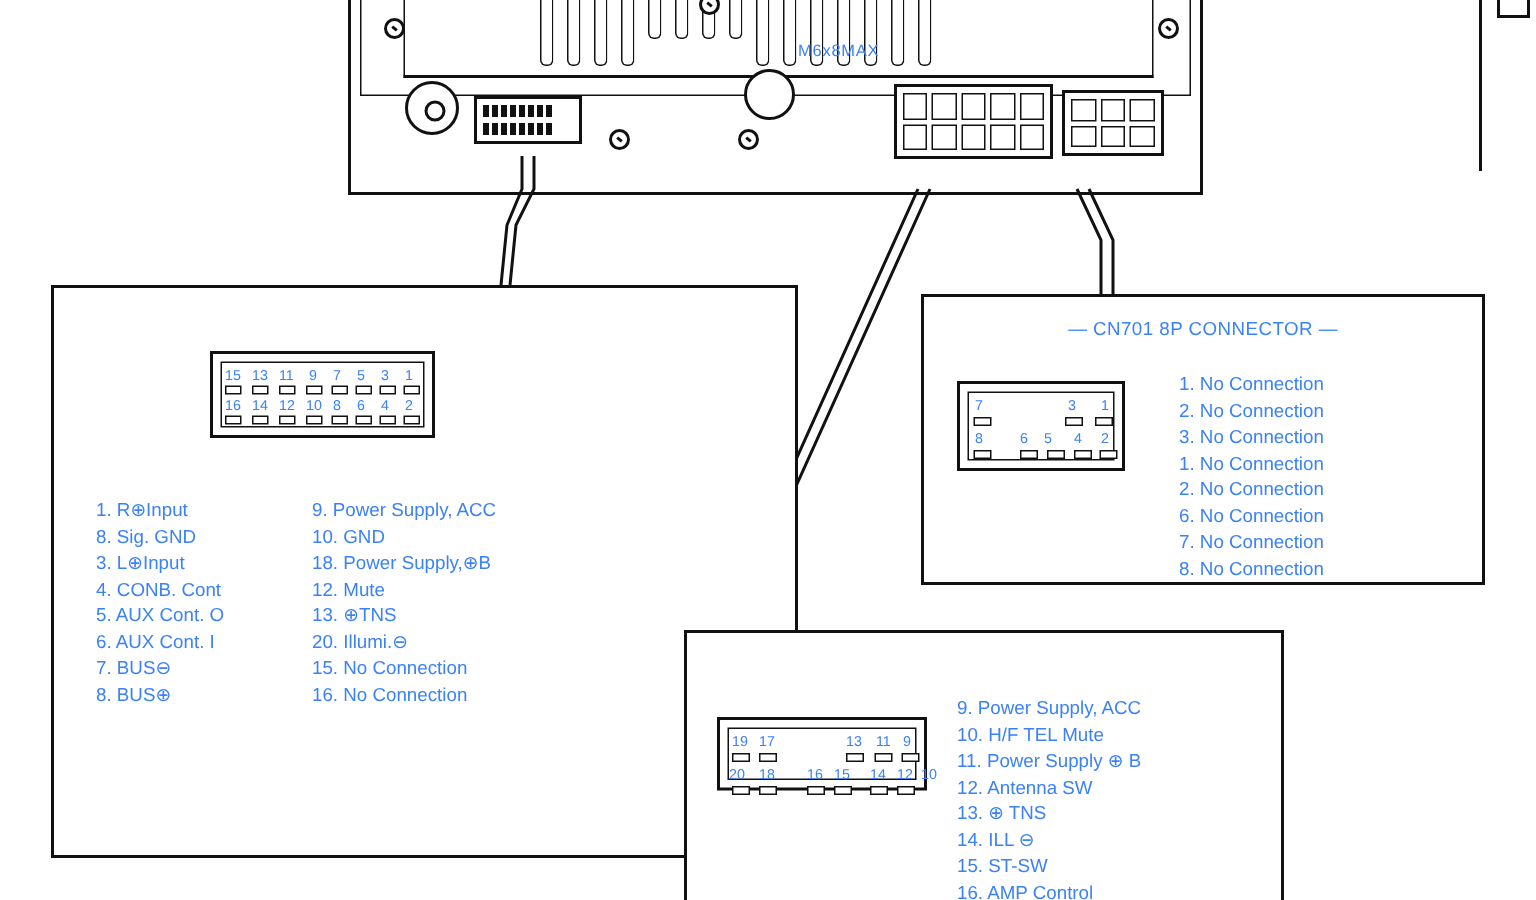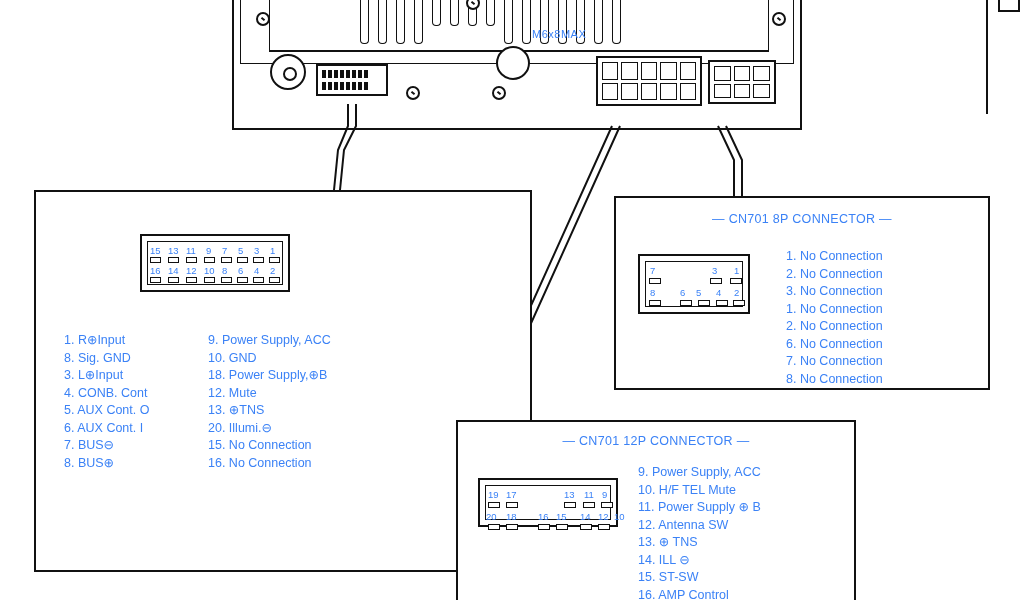--- a/index.html
+++ b/index.html
@@ -439,21 +439,20 @@
       <div>3. No Connection</div>
       <div>1. No Connection</div>
       <div>2. No Connection</div>
       <div>6. No Connection</div>
       <div>7. No Connection</div>
       <div>8. No Connection</div>
     </div>
   </div>
 
   <div class="panel" id="panel-cn701-12">
-    <div class="panel-title">—  CN701 12P CONNECTOR  —</div>
 
     <div class="header-box" style="left:20px; top:56px; width:140px; height:49px;">
       <div class="inner"></div>
 
       <div class="pin-num" style="left:8px;  top:10px;">19</div>
       <div class="pin-num" style="left:26px; top:10px;">17</div>
       <div class="pin-num" style="left:84px; top:10px;">13</div>
       <div class="pin-num" style="left:104px;top:10px;">11</div>
       <div class="pin-num" style="left:122px;top:10px;">9</div>
 

